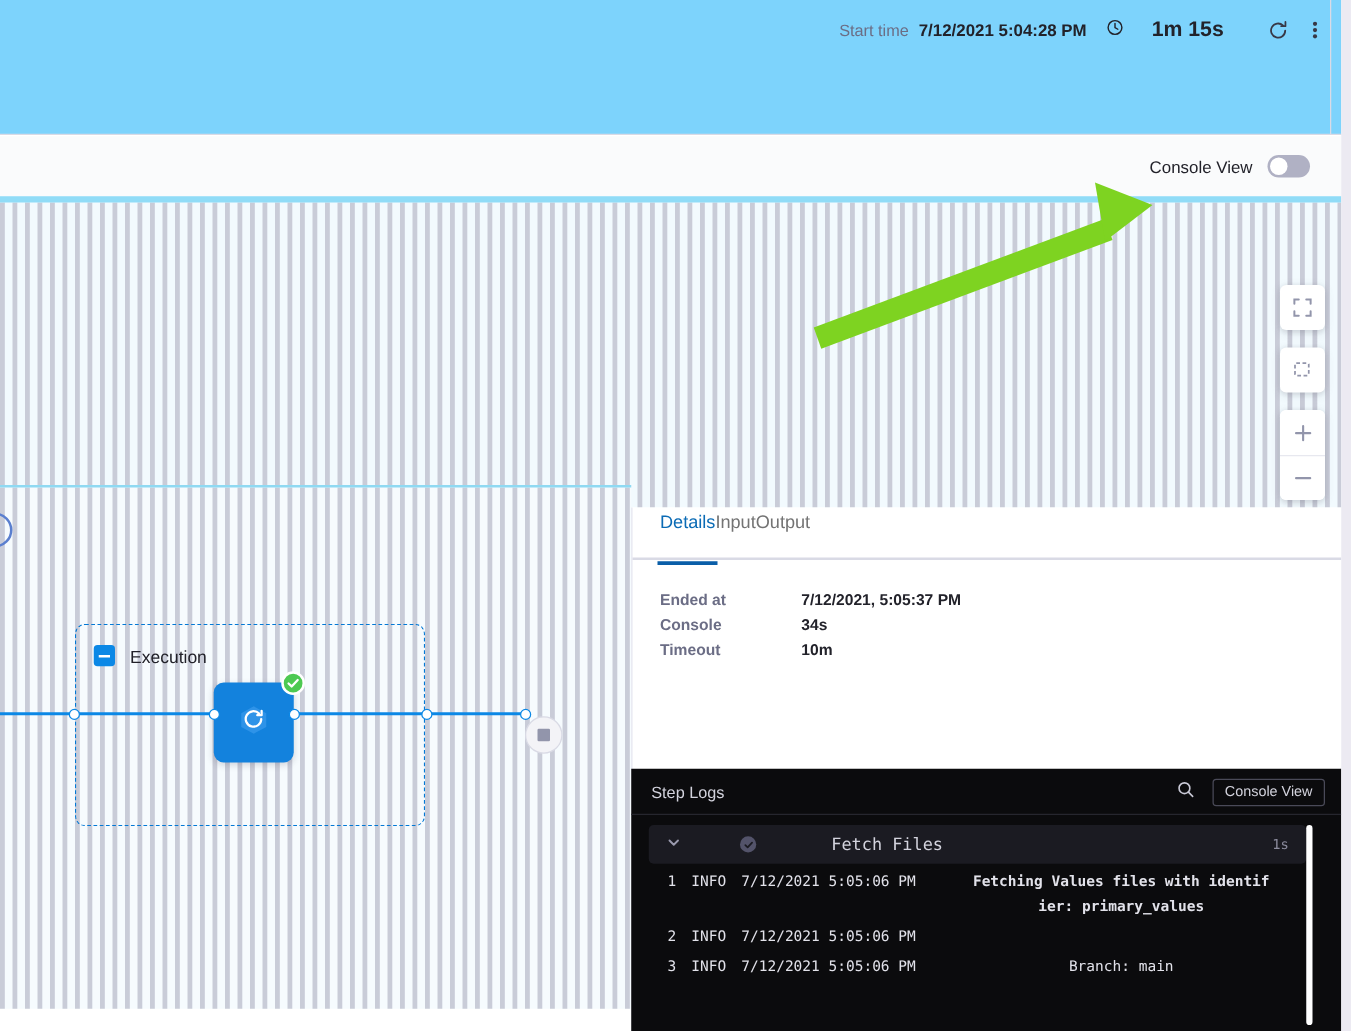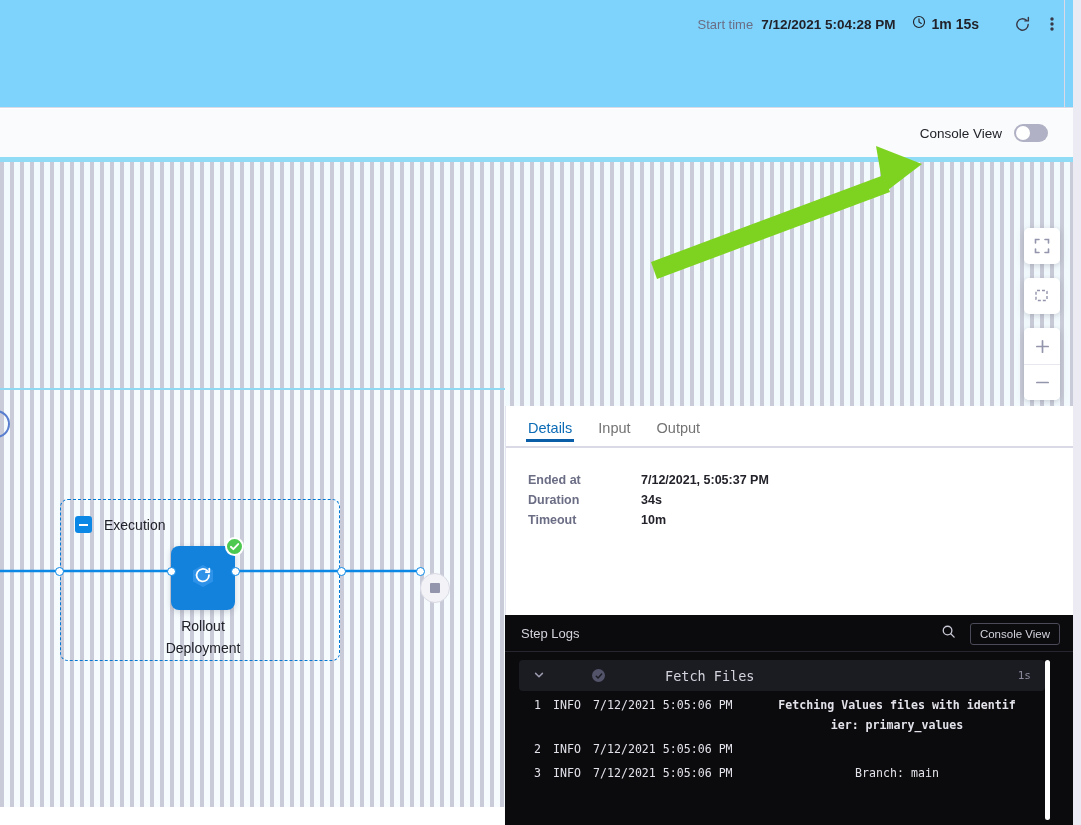--- a/index.html
+++ b/index.html
@@ -27,21 +27,21 @@
     position: absolute; top: 8px; right: 6px;
     display: flex; align-items: center; gap: 0px; height: 32px;
   }
   .start-label {
     color: #6b6d85; font-size: 13px; margin-right: 8px;
   }
   .start-value {
     color: #22222a; font-size: 13.5px; font-weight: 600; margin-right: 16px;
   }
   .dur-wrap { display: flex; align-items: center; gap: 6px; margin-right: 28px; }
-  .dur-value { color: #22222a; font-size: 14px; font-weight: 600; }
+  .dur-value { color: #22222a; font-size: 17px; font-weight: 600; margin-left: 16px; }
   .icon-btn {
     width: 30px; height: 30px; display: flex; align-items: center;
     justify-content: center; cursor: pointer; color: #383846;
   }
   .topbar-div {
     position: absolute; top: 0; right: 8px; width: 1px; height: 108px;
     background: #d9dae5;
   }
 
   
@@ -175,22 +175,22 @@
   .ic-split .r { flex: 1; background: #0b88e6; }
   .ic-panel {
     width: 15px; height: 15px; border: 1.6px solid #b0b1c4; border-radius: 1px;
     background: #e8e8f0; display: flex; align-items: center;
     justify-content: center; cursor: pointer;
   }
   .ic-panel i { width: 7px; height: 9px; background: #9295ab; }
   .ic-min { width: 14px; height: 2px; background: #9295ab; cursor: pointer; }
 
   .tabs {
-    display: flex; gap: 26px; padding: 0 22px; height: 42px;
-    border-bottom: 2px solid #d9dae5; position: relative; align-items: center;
+    display: flex; padding: 0 22px; height: 42px;
+    border-bottom: 2px solid #d9dae5; position: relative;
   }
   .tab {
     font-size: 14.5px; color: #737373; cursor: pointer;
     display: flex; align-items: flex-start; padding-top: 4px; position: relative;
   }
   .tab.active { color: #0b6bb5; font-weight: 400; }
   .tab.active::after {
     content: ""; position: absolute; left: -2px; right: -2px; bottom: -6px;
     height: 3px; background: #0a5ea8;
   }
@@ -357,24 +357,20 @@
             <path d="M21.3 7.6v3.5h-3.5" fill="none" stroke="#fff" stroke-width="1.8" stroke-linecap="round" stroke-linejoin="round"></path>
           </svg>
         </span>
         <span class="step-status">
           <svg width="11" height="11" viewBox="0 0 12 12" fill="none" stroke="#fff" stroke-width="2" stroke-linecap="round" stroke-linejoin="round">
             <path d="M2 6.3 L4.7 8.9 L10 3.3"></path>
           </svg>
         </span>
       </div>
 
-      <div class="step-label">
-        <div>Rollout</div>
-        <div>Deployment</div>
-      </div>
 
       <div class="dot" style="left:55px; top:177px;"></div>
       <div class="dot" style="left:167px; top:177px;"></div>
       <div class="dot" style="left:231px; top:177px;"></div>
       <div class="dot" style="left:337px; top:177px;"></div>
       <div class="dot" style="left:416px; top:177px;"></div>
     </div>
   </div>
 
   <div class="end-node">
@@ -388,21 +384,21 @@
       <span class="tab">Input</span>
       <span class="tab">Output</span>
     </div>
 
     <div class="kv">
       <div class="kv-row">
         <span class="kv-k">Ended at</span>
         <span class="kv-v">7/12/2021, 5:05:37 PM</span>
       </div>
       <div class="kv-row">
-        <span class="kv-k">Duration</span>
+        <span class="kv-k">Console</span>
         <span class="kv-v">34s</span>
       </div>
       <div class="kv-row">
         <span class="kv-k">Timeout</span>
         <span class="kv-v">10m</span>
       </div>
     </div>
   </div>
 
   <div class="logs">

